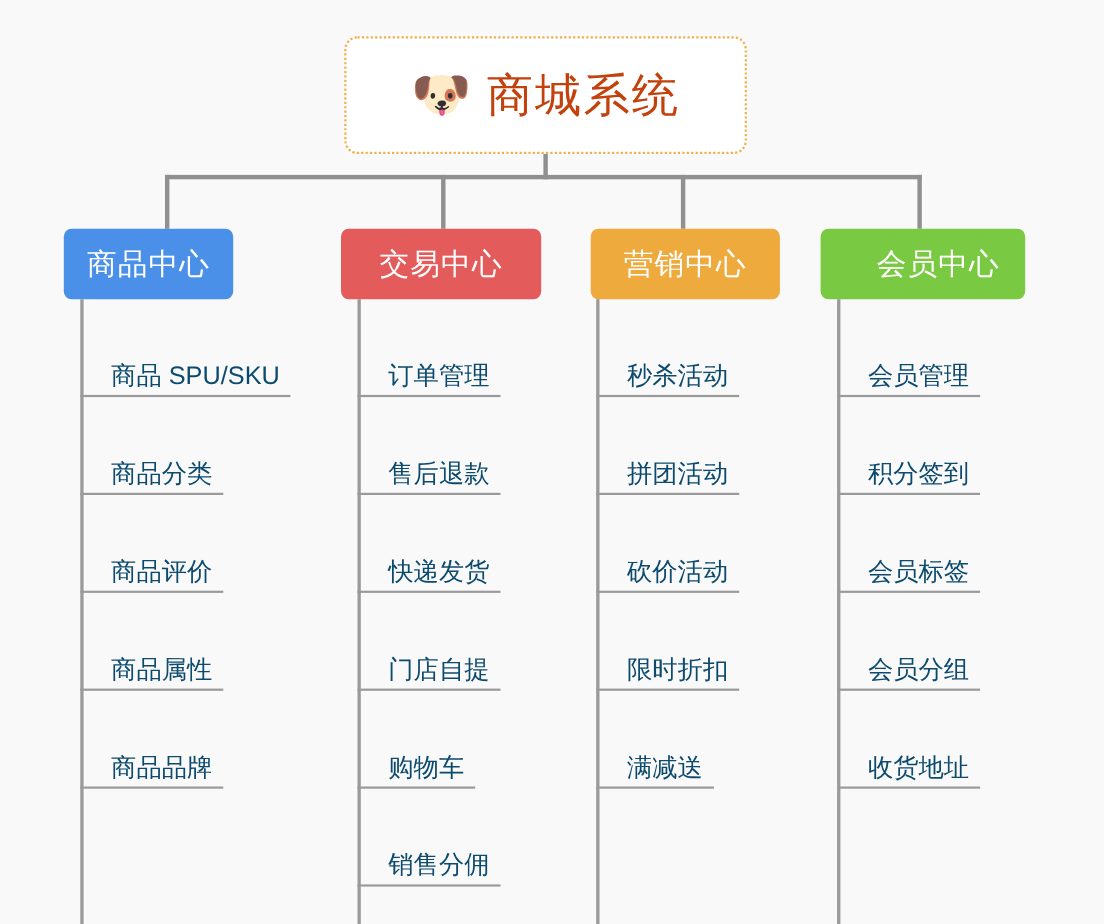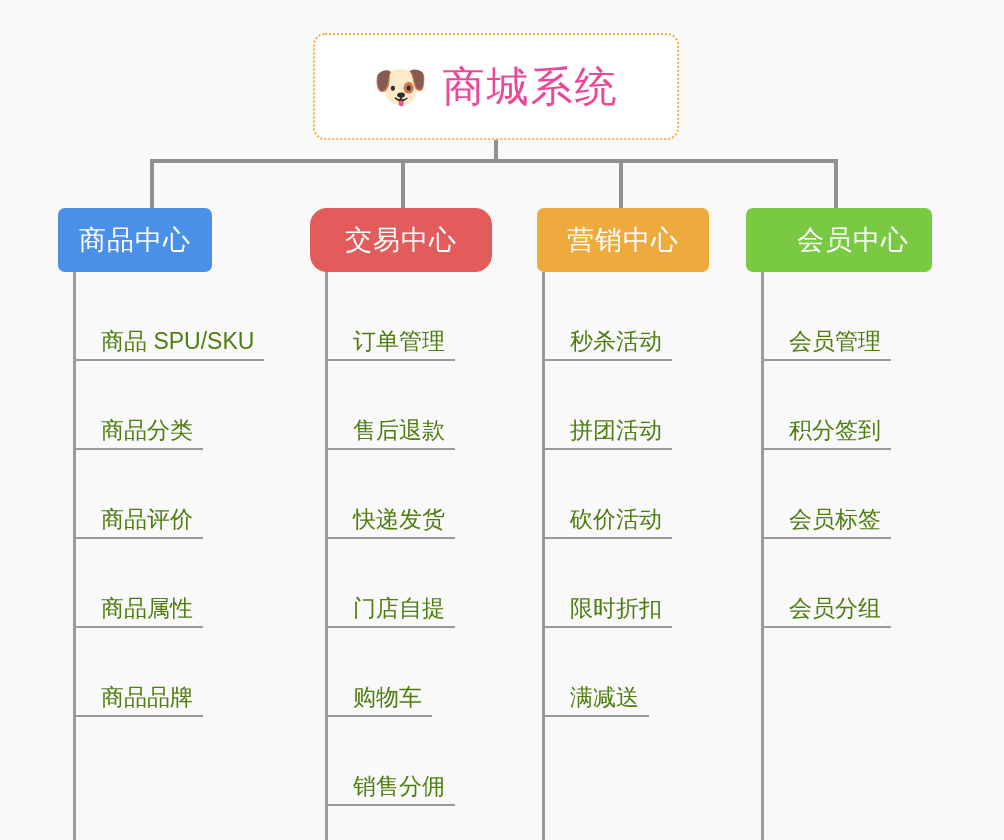--- a/index.html
+++ b/index.html
@@ -36,21 +36,21 @@
     justify-content: center;
     gap: 14px;
   }
   .root-emoji {
     font-size: 44px;
     line-height: 1;
     display: block;
   }
   .root-title {
     font-size: 42px;
-    color: #ec4899;
+    color: #c2410c;
     letter-spacing: 2px;
     white-space: nowrap;
   }
 
   
   .conn {
     position: absolute;
     background: #909090;
   }
   .conn-stem-root {           
@@ -106,21 +106,21 @@
   }
   .leaf {
     position: relative;
     height: 89px;
     box-sizing: border-box;
     display: flex;
     align-items: flex-end;
   }
   .leaf-label {
     font-size: 23px;
-    color: #4d7c0f;
+    color: #0c4a6e;
     white-space: nowrap;
     padding: 0 10px 5px 28px;
     border-bottom: 2px solid #9a9a9a;
     line-height: 1.15;
   }
 </style>
 </head>
 <body>
 
 <div id="chart">
@@ -155,21 +155,21 @@
       <div class="leaf">
           <span class="leaf-label">商品属性</span>
         </div>
       <div class="leaf">
           <span class="leaf-label">商品品牌</span>
         </div>
     </div>
   </div>
 
   <div class="column" style="left:310px; width:182px;">
-    <div class="cat-box" style="background:#e35b5b;border-radius:17px;">
+    <div class="cat-box" style="background:#e35b5b;">
       <span>交易中心</span>
     </div>
     <div class="branch" style="height:591px;"></div>
     <div class="leaves">
       <div class="leaf">
           <span class="leaf-label">订单管理</span>
         </div>
       <div class="leaf">
           <span class="leaf-label">售后退款</span>
         </div>
@@ -223,16 +223,19 @@
         </div>
       <div class="leaf">
           <span class="leaf-label">积分签到</span>
         </div>
       <div class="leaf">
           <span class="leaf-label">会员标签</span>
         </div>
       <div class="leaf">
           <span class="leaf-label">会员分组</span>
         </div>
+      <div class="leaf">
+          <span class="leaf-label">收货地址</span>
+        </div>
     </div>
   </div>
 
 </div>
 
 </body></html>

